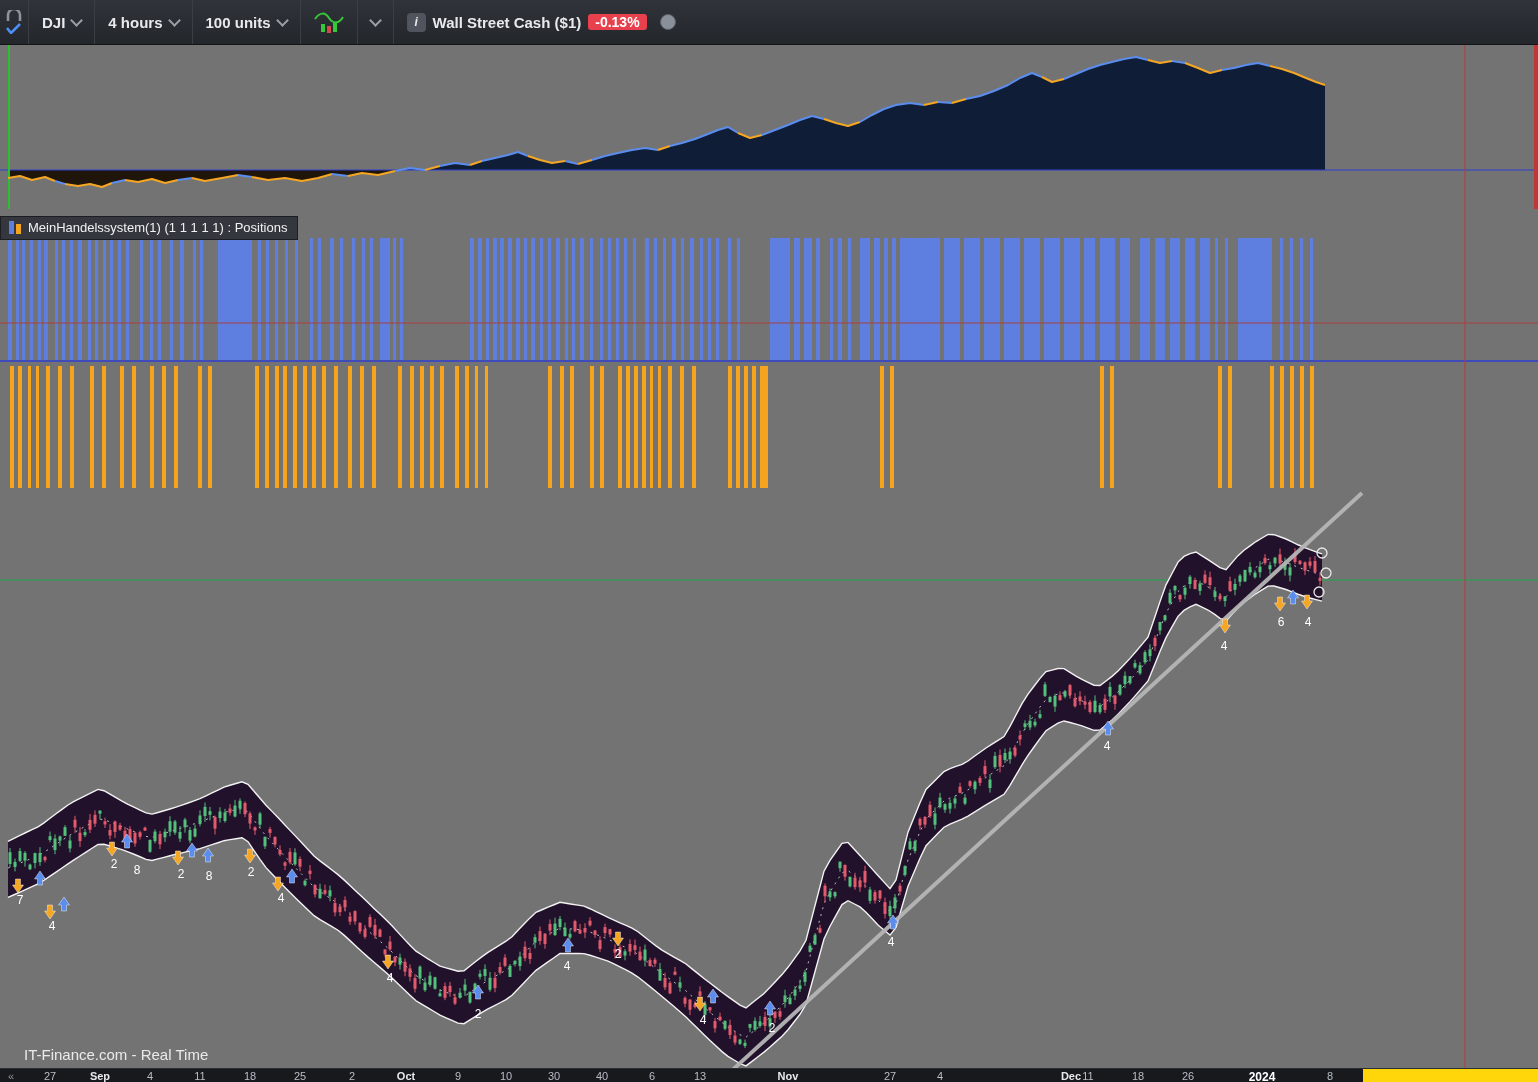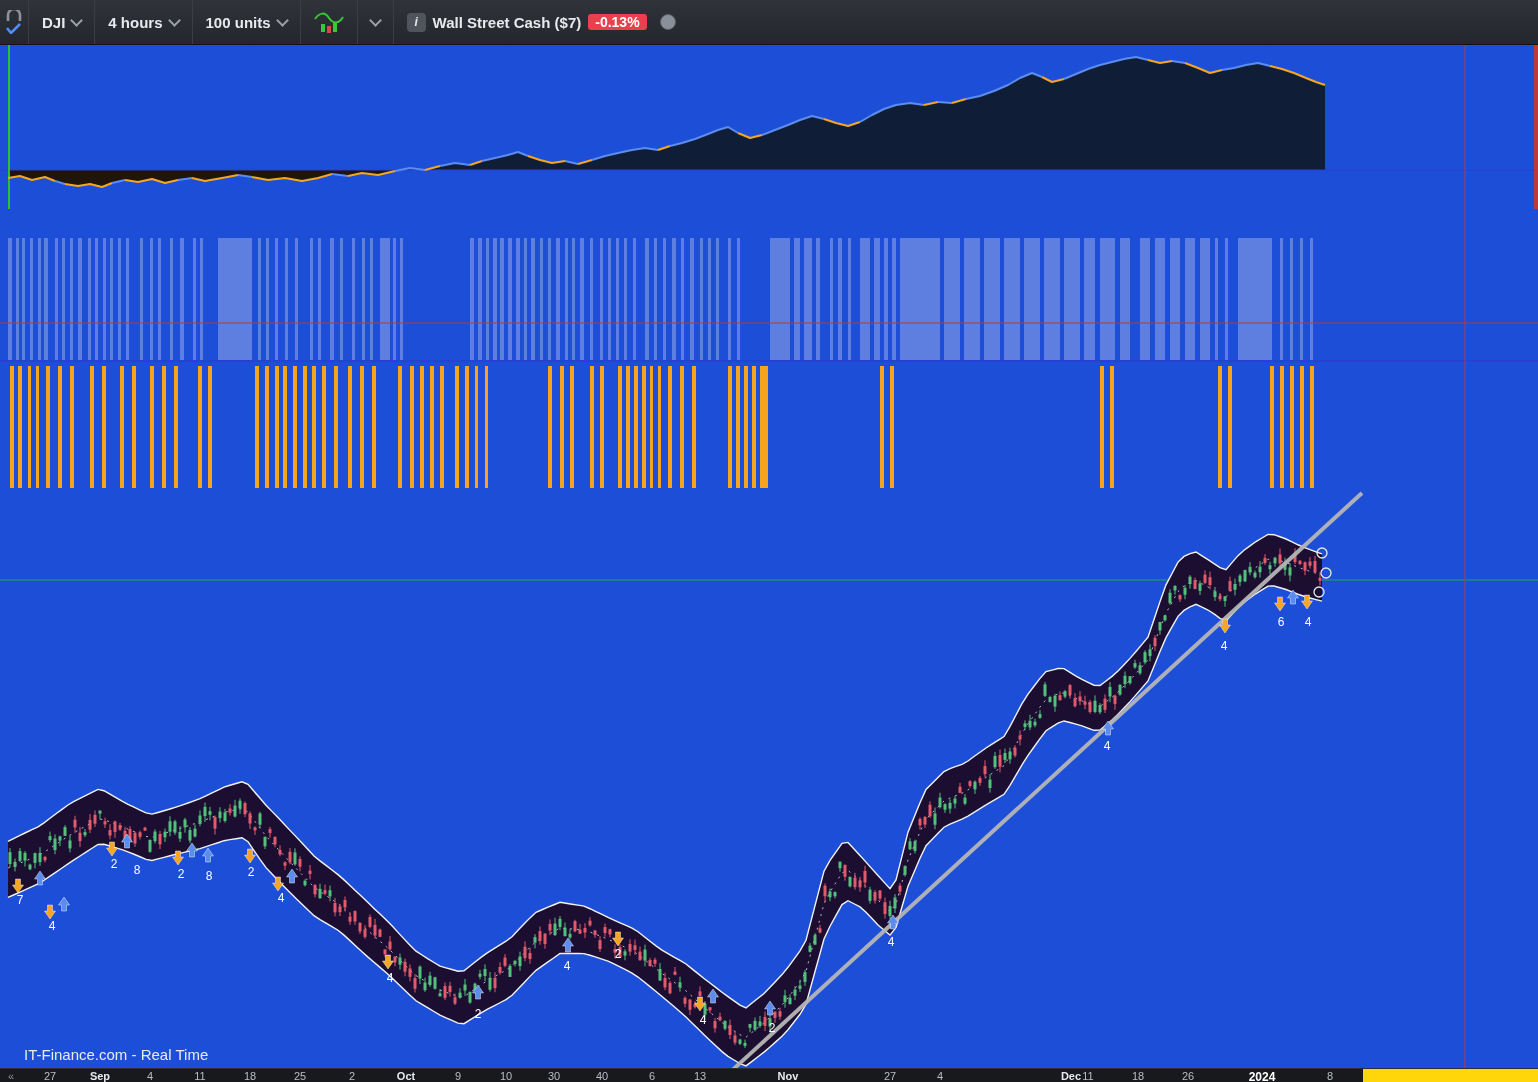--- a/index.html
+++ b/index.html
@@ -1,16 +1,16 @@
 <!DOCTYPE html>
 <html><head>
 <meta charset="utf-8">
 <style>
   html,body{margin:0;padding:0;background:#000;}
-  .stage{position:relative;width:1538px;height:1082px;background:#1d4ed8;overflow:hidden;
+  .stage{position:relative;width:1538px;height:1082px;background:#737373;overflow:hidden;
          font-family:"Liberation Sans",sans-serif;text-align:right;}
 
   
   .toolbar{position:absolute;top:0;left:0;right:0;height:44px;
     background:linear-gradient(#30343a,#23262b);border-bottom:1px solid #121417;
     display:flex;align-items:stretch;color:#e7e9ec;z-index:30;}
   .tb-group{display:flex;align-items:center;gap:7px;padding:0 13px;
     border-right:1px solid #3a3e45;font-size:15px;font-weight:700;cursor:pointer;white-space:nowrap;}
   .tb-group.nob{border-right:none;}
   .chev{width:7px;height:7px;border-right:2px solid #9aa0a8;border-bottom:2px solid #9aa0a8;
@@ -72,21 +72,21 @@
         <rect x="7" y="14" width="4" height="8" fill="#37c837"></rect>
         <rect x="13" y="16" width="4" height="7" fill="#d84848"></rect>
         <rect x="19" y="13" width="4" height="9" fill="#37c837"></rect>
       </svg>
     </div>
     <div class="tb-group">
       <span class="chev"></span>
     </div>
     <div class="tb-group nob">
       <span class="info-circle">i</span>
-      <span>Wall Street Cash ($7)</span>
+      <span>Wall Street Cash ($1)</span>
       <span class="badge">-0.13%</span>
       <span class="rec-circle"></span>
     </div>
   </div>
 
   <svg id="chart-svg" width="1538" height="1082">
       <g>
         <defs>
           <clipPath id="cpA">
             <rect x="0" y="45" width="1538" height="125"></rect>
@@ -891,20 +891,27 @@
         <text x="1281" y="626" fill="#ffffff" font-size="12" text-anchor="middle" font-family="&quot;Liberation Sans&quot;,sans-serif">6</text>
         <text x="1308" y="626" fill="#ffffff" font-size="12" text-anchor="middle" font-family="&quot;Liberation Sans&quot;,sans-serif">4</text>
         <circle cx="1322" cy="553" r="5" fill="none" stroke="#e8e8e8" stroke-width="1.3"></circle>
         <circle cx="1326" cy="573" r="5" fill="none" stroke="#e8e8e8" stroke-width="1.3"></circle>
         <circle cx="1319" cy="592" r="5" fill="none" stroke="#e8e8e8" stroke-width="1.3"></circle>
         <line x1="1465" y1="45" x2="1465" y2="1068" stroke="#bf3838" stroke-width="1"></line>
         <rect x="1534" y="45" width="4" height="164" fill="#bf3838"></rect>
       </g>
     </svg>
 
+  <div class="pos-tag">
+    <span class="mini">
+        <span class="b1"></span>
+        <span class="b2"></span>
+      </span>
+    <span>MeinHandelssystem(1) (1 1 1 1 1) : Positions</span>
+  </div>
 
   <div class="source">IT-Finance.com - Real Time</div>
 
   <div class="axis" id="axis">
     <div class="axis-badge"></div>
   <span class="tick nav" style="left: 8px;">«</span>
       <span class="tick" style="left: 50px;">27</span>
       <span class="tick month" style="left: 100px;">Sep</span>
       <span class="tick" style="left: 150px;">4</span>
       <span class="tick" style="left: 200px;">11</span>

